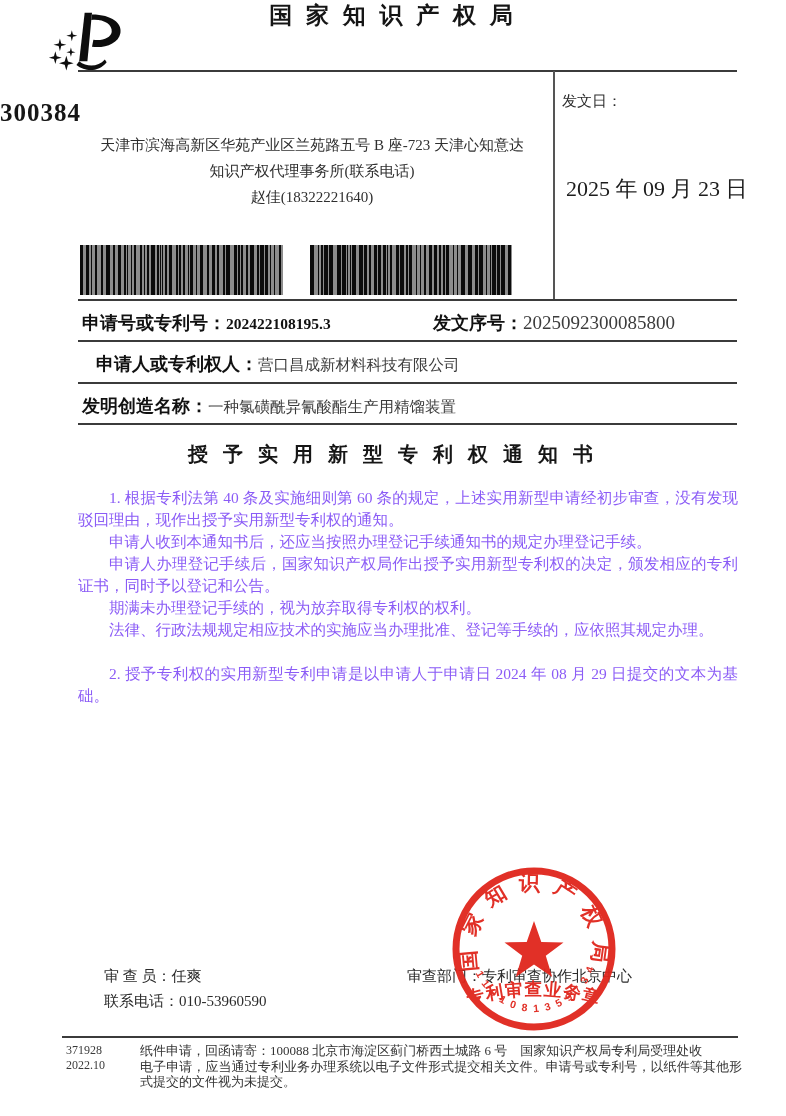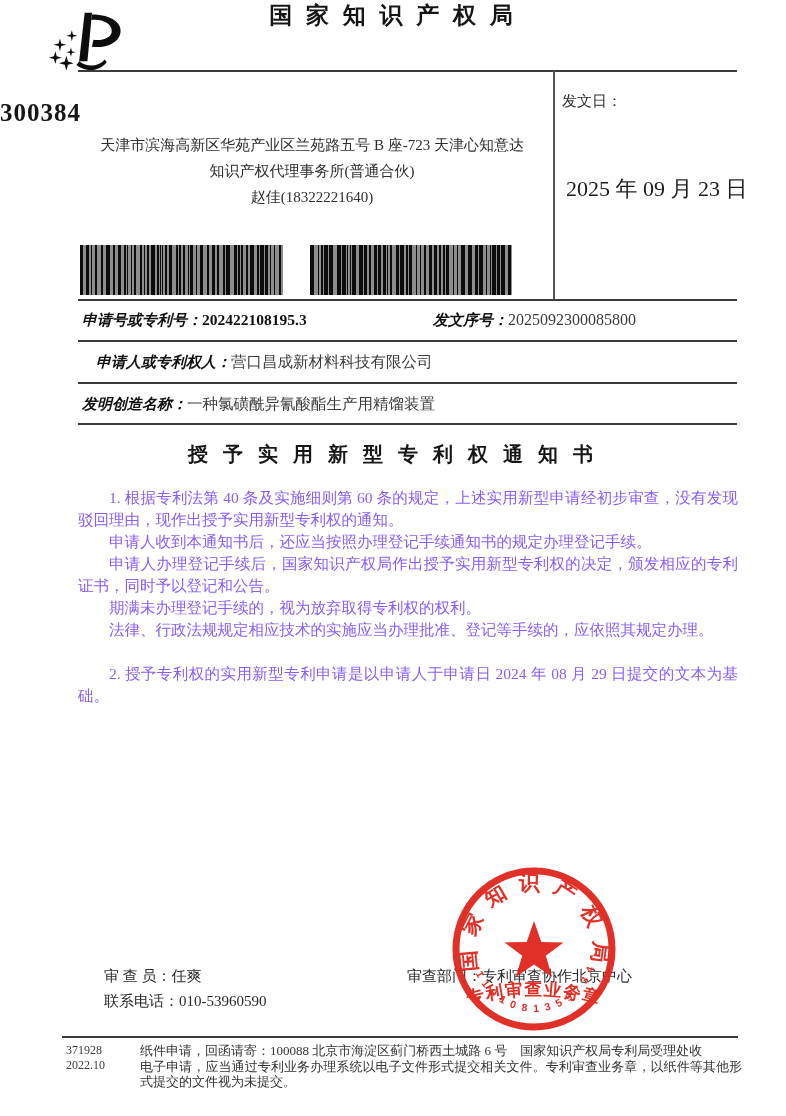--- a/index.html
+++ b/index.html
@@ -25,21 +25,21 @@
     font-size:15px; line-height:26px; color:#2e2e2e;
   }
   #recipient-address div{white-space:nowrap;}
 
   #dispatch-label{left:562px; top:92px; font-size:15px; color:#2c2c2c;}
   #dispatch-date{left:566px; top:174px; width:168px; font-size:22px; color:#1c1c1c; white-space:nowrap;}
 
   .barcode{top:245px; height:50px; background:#8d8d8d; display:flex; align-items:stretch; overflow:hidden;}
   .barcode span{flex:none; background:#0c0c0c; height:100%;}
 
-  .field-label{font-size:15px;font-style:italic;}
+  .field-label{font-size:18px;}
   .field-row{white-space:nowrap;}
 
   #notice-title{
     left:0; top:441px; width:100%; text-align:center;
     font-size:20px; font-weight:bold; letter-spacing:5px; color:#161616;
   }
   #notice-body{left:78px; top:487px; width:660px; font-size:15.5px; line-height:22px; text-align:justify; color:#8b5cf6;}
   #notice-body p{margin:0; text-indent:2em;}
   #notice-body p.gap-before{margin-top:22px;}
 
@@ -69,21 +69,21 @@
     </g>
   </svg>
 
   <div id="agency-title" class="abs">国 家 知 识 产 权 局</div>
 
   <div class="abs rule" style="left:78px; top:70px; width:659px;"></div>
 
   <div id="recipient-code" class="abs">300384</div>
   <div id="recipient-address" class="abs">
     <div>天津市滨海高新区华苑产业区兰苑路五号 B 座-723  天津心知意达</div>
-    <div>知识产权代理事务所(普通合伙)</div>
+    <div>知识产权代理事务所(联系电话)</div>
     <div>赵佳(18322221640)</div>
   </div>
 
   <div class="abs vrule" style="left:553px; top:71px; height:229px;"></div>
   <div id="dispatch-label" class="abs">发文日：</div>
   <div id="dispatch-date" class="abs">2025 年 09 月 23 日</div>
 
   <div class="abs barcode" style="left:80px; width:203px;">
       <span style="width:3px;margin-right:3px"></span>
       <span style="width:3px;margin-right:2px"></span>
@@ -174,21 +174,21 @@
       <span style="width:4px;margin-right:3px"></span>
       <span style="width:3px;margin-right:4px"></span>
     </div>
 
   <div class="abs rule" style="left:78px; top:299px; width:659px;"></div>
 
   <div class="abs field-row" style="left:82px; top:311px;">
     <span class="sans-bold field-label">申请号或专利号：</span><span class="serif-val-bold" style="font-size:15.5px;text-align:center;">202422108195.3</span>
   </div>
   <div class="abs field-row" style="left:433px; top:311px;">
-    <span class="sans-bold field-label">发文序号：</span><span class="serif-val" style="font-size:16px;">2025092300085800</span>
+    <span class="sans-bold field-label">发文序号：</span><span class="serif-val" style="font-size:19px;">2025092300085800</span>
   </div>
 
   <div class="abs rule" style="left:78px; top:340px; width:659px;"></div>
 
   <div class="abs field-row" style="left:96px; top:352px;">
     <span class="sans-bold field-label">申请人或专利权人：</span><span class="serif-val" style="font-size:15.5px;">营口昌成新材料科技有限公司</span>
   </div>
 
   <div class="abs rule" style="left:78px; top:382px; width:659px;"></div>
 
@@ -238,16 +238,16 @@
     </text>
   </svg>
 
   <div class="abs rule" style="left:62px; top:1036px; width:676px;"></div>
   <div id="footer-codes" class="abs">
     <div>371928</div>
     <div>2022.10</div>
   </div>
   <div id="footer-text" class="abs">
     <div>纸件申请，回函请寄：100088 北京市海淀区蓟门桥西土城路 6 号　国家知识产权局专利局受理处收</div>
-    <div>电子申请，应当通过专利业务办理系统以电子文件形式提交相关文件。专利审查业务章，以纸件等其他形式提交的文件视为未提交。</div>
+    <div>电子申请，应当通过专利业务办理系统以电子文件形式提交相关文件。申请号或专利号，以纸件等其他形式提交的文件视为未提交。</div>
   </div>
 
 </div>
 
 </body></html>

